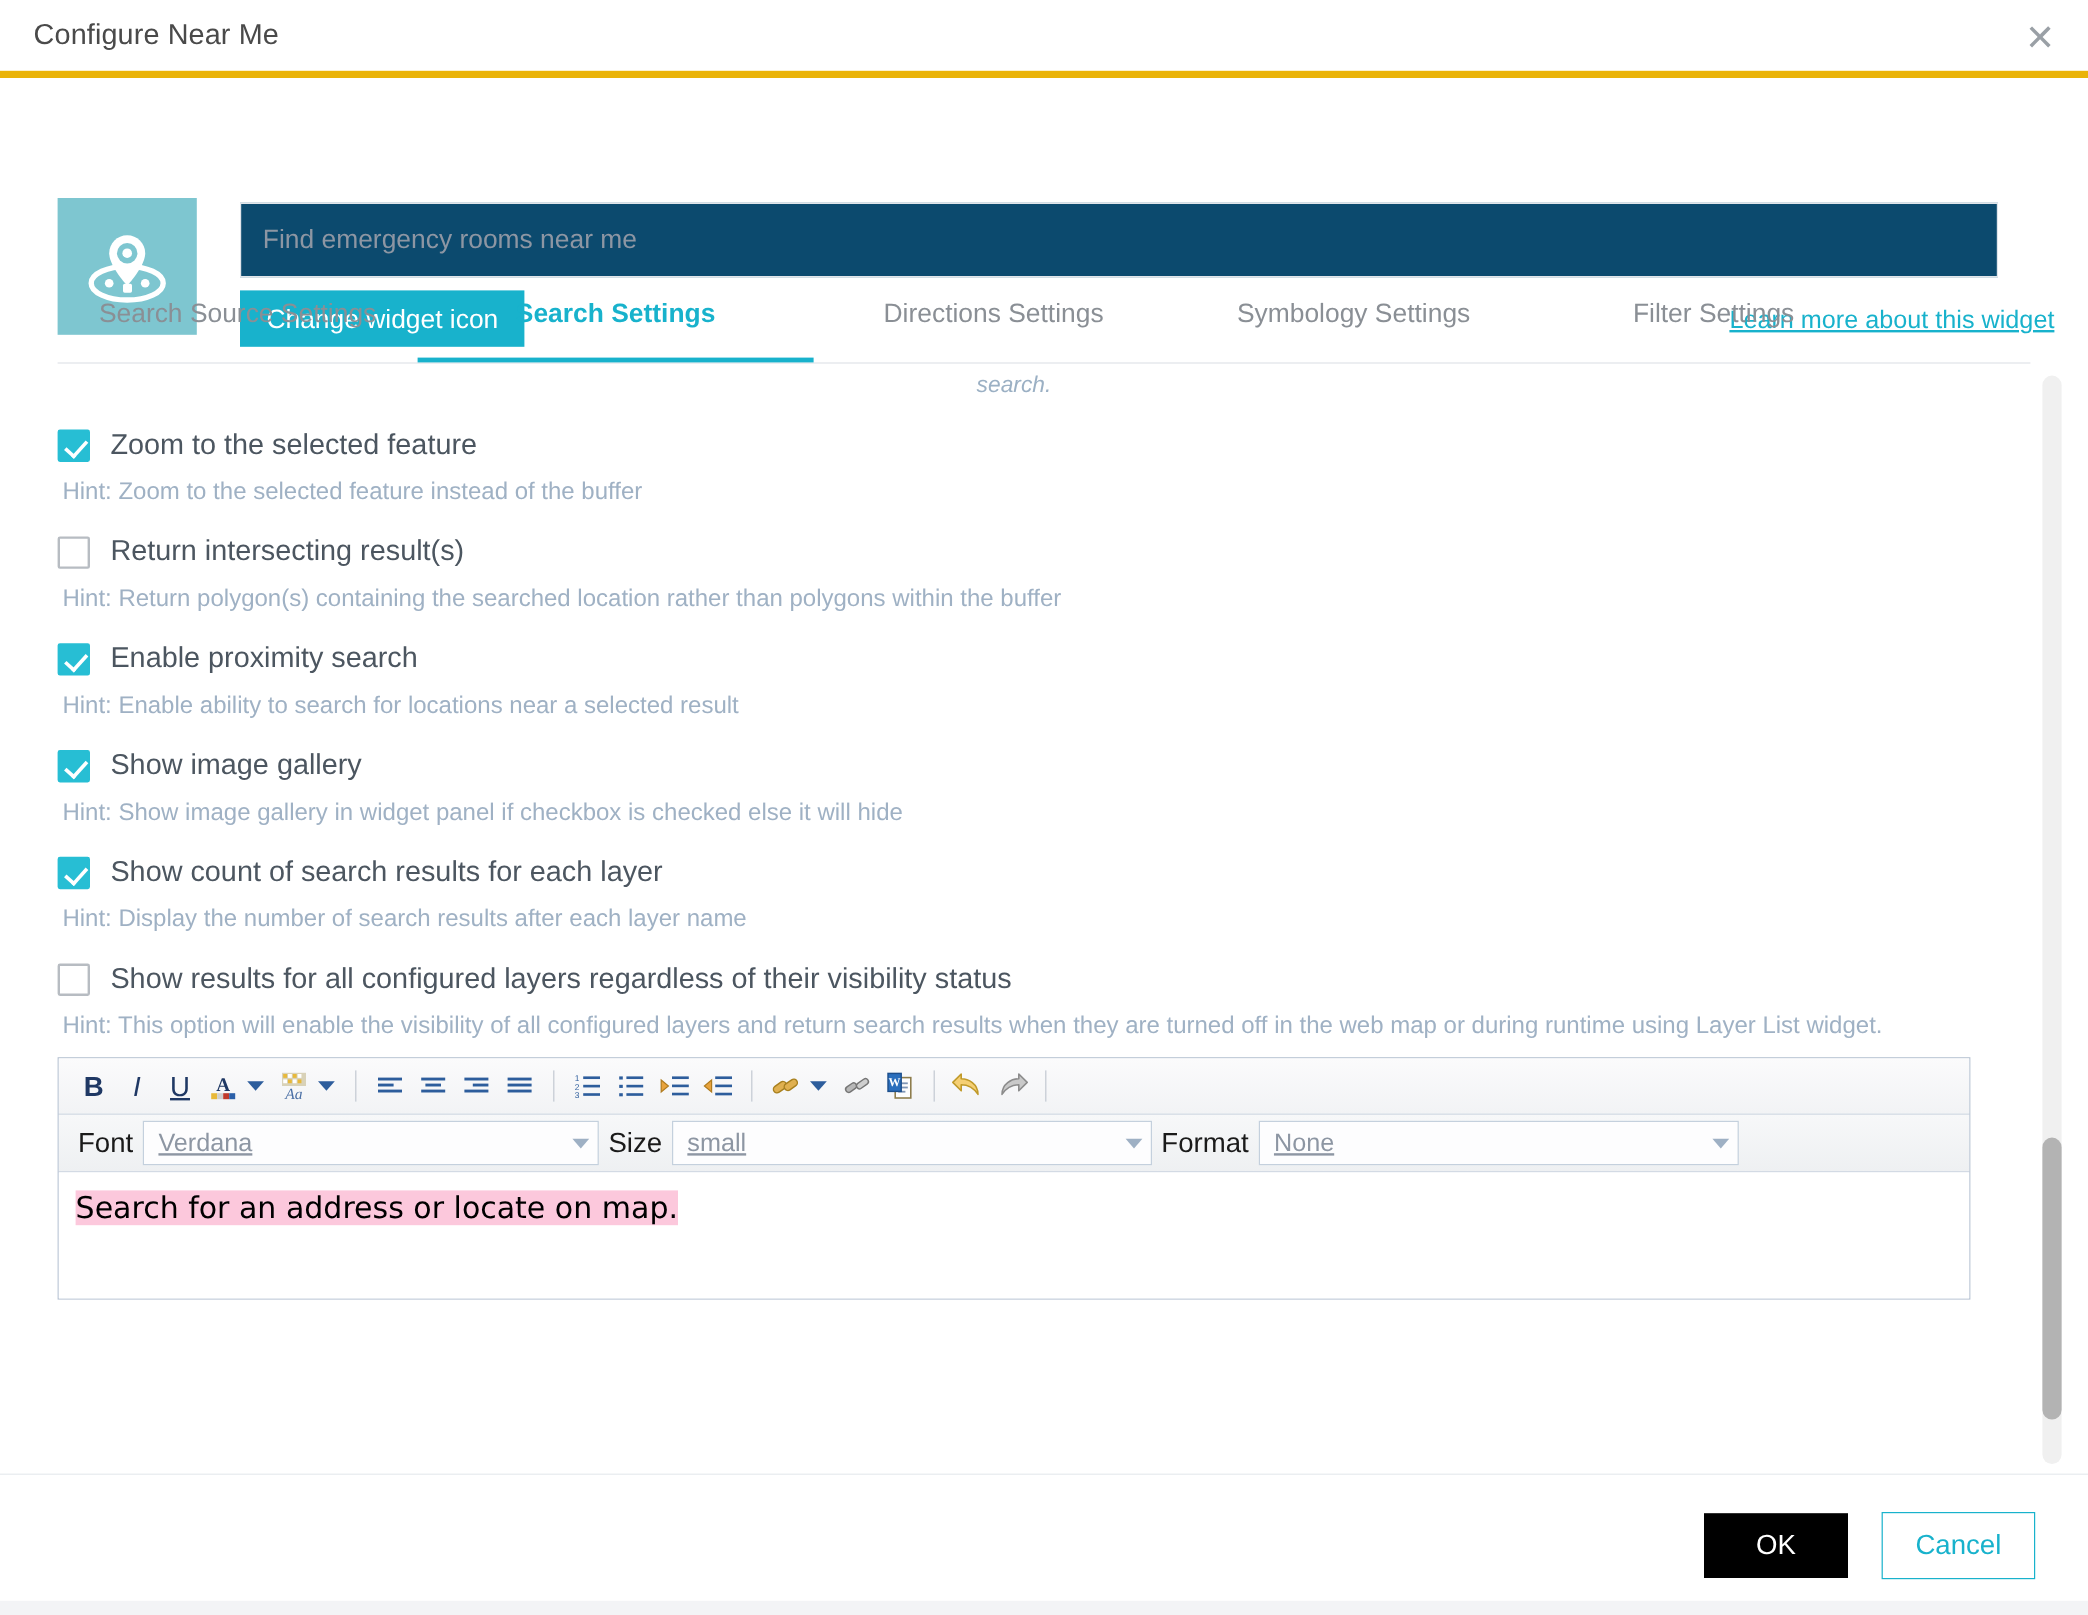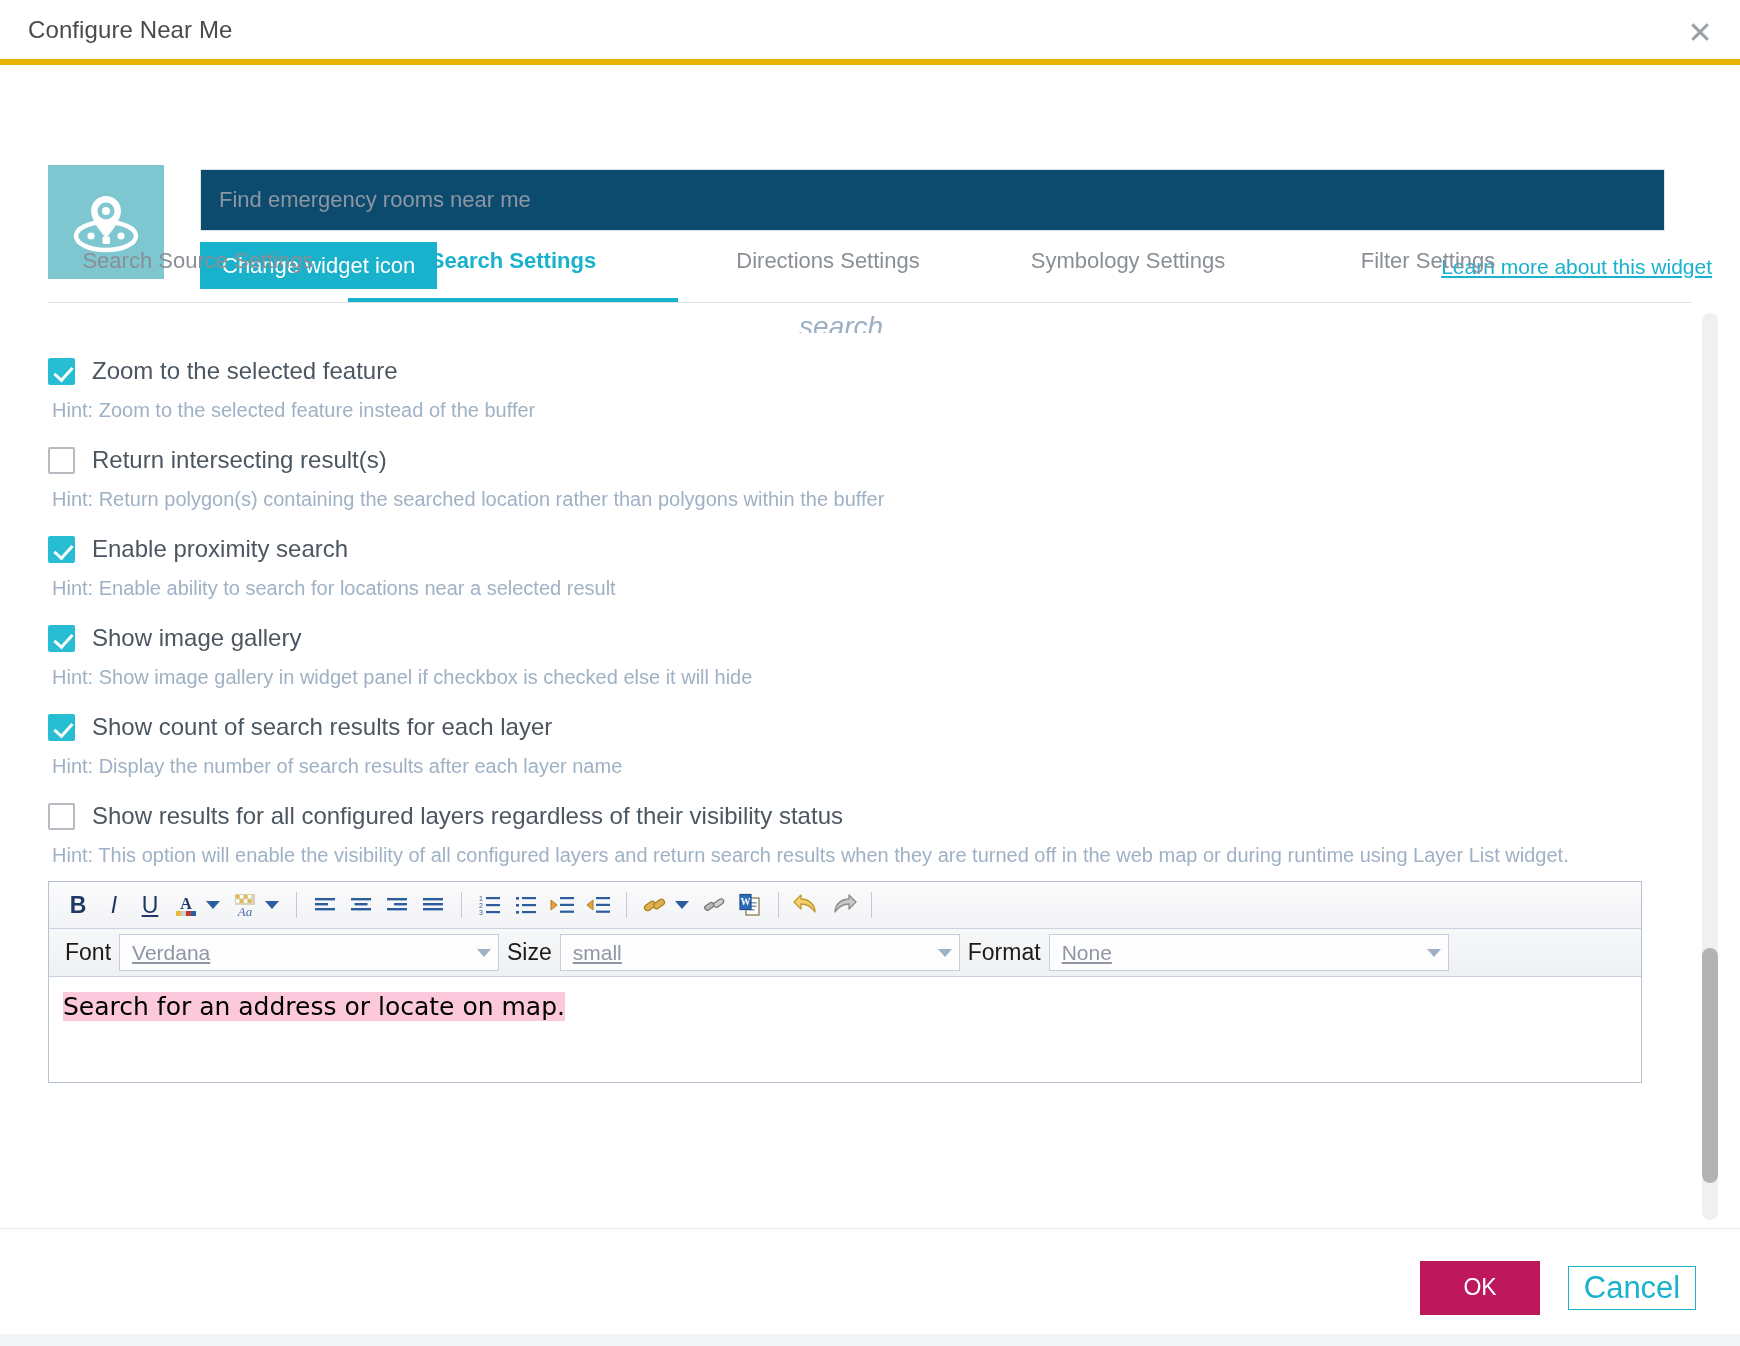--- a/index.html
+++ b/index.html
@@ -144,21 +144,21 @@
   }
   .content {
     position: absolute;
     left: 0; top: 0;
     width: 1690px;
     padding: 0 48px 0 48px;
   }
   .cut-hint {
     text-align: center;
     font-style: italic;
-    font-size: 28px;
+    font-size: 19px;
     color: #9bb0c4;
     margin: 0;
     padding-top: 8px;
     height: 30px;
     overflow: hidden;
   }
 
   .opt-row {
     display: flex;
     align-items: center;
@@ -321,33 +321,33 @@
     display: flex;
     align-items: center;
     justify-content: flex-end;
     padding-right: 44px;
     gap: 28px;
     position: relative;
     z-index: 5;
   }
   .btn-ok {
     width: 120px; height: 54px;
-    background: #be185d;
+    background: #000000;
     color: #fff;
     border: none;
     font-size: 23px;
     cursor: pointer;
     font-family: "Liberation Sans", sans-serif;
   }
   .btn-cancel {
-    width: 128px; height: 44px;
+    width: 128px; height: 56px;
     background: #ffffff;
     color: #18b2cc;
     border: 1px solid #18b2cc;
-    font-size: 31px;
+    font-size: 23px;
     cursor: pointer;
     font-family: "Liberation Sans", sans-serif;
   }
   .bottom-strip {
     position: absolute;
     left: 0; right: 0; bottom: 0;
     height: 12px;
     background: #f3f4f6;
   }
 </style>

